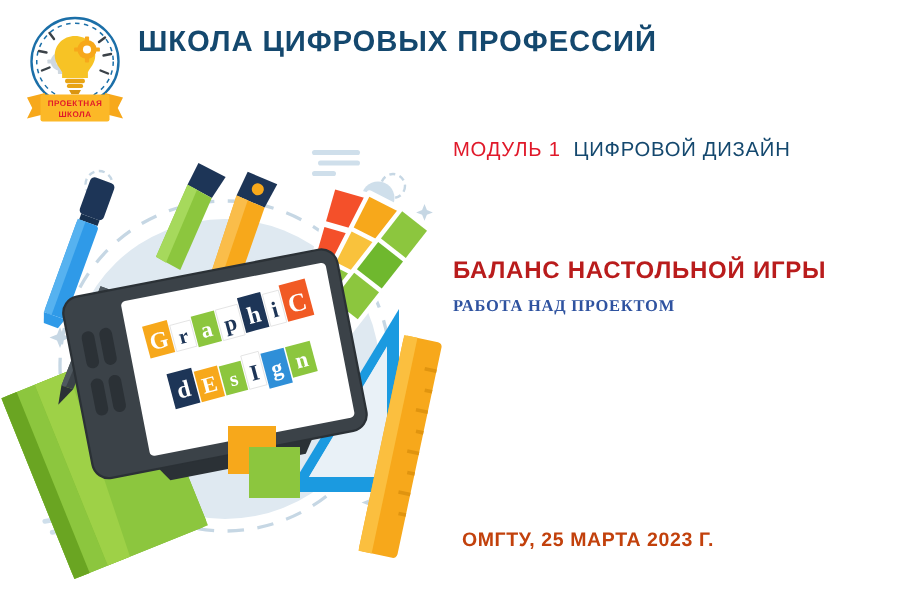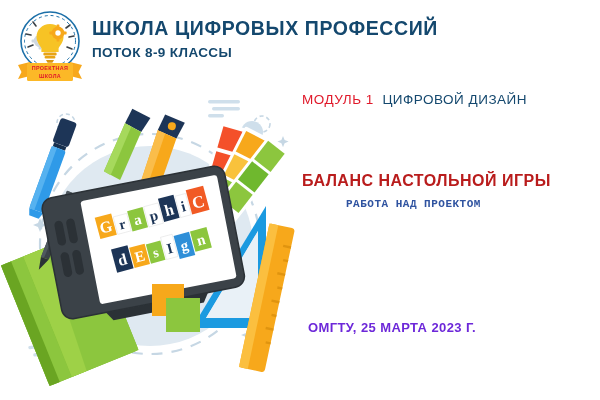--- a/index.html
+++ b/index.html
@@ -39,26 +39,25 @@
   .module-num{color:#e0192a;}
   .module-name{color:#14486e;}
   .project-title{
     position:absolute;left:2px;top:172px;white-space:nowrap;
     font-size:16px;font-weight:bold;color:#b91c1c;letter-spacing:0.5px;
     font-family:"Liberation Sans",sans-serif;
   }
   .project-sub{
     position:absolute;left:2px;top:198px;white-space:nowrap;
     font-size:11px;font-weight:bold;color:#2f53a0;letter-spacing:0.5px;
-    font-family:Liberation Mono, monospace;
-    margin-left:44px;
+    font-family:Liberation Serif, serif;
   }
   .venue-line{
-    position:absolute;left:8px;top:320px;white-space:nowrap;
-    font-size:13px;font-weight:bold;color:#6d28d9;letter-spacing:0.4px;
+    position:absolute;left:8px;top:352px;white-space:nowrap;
+    font-size:13px;font-weight:bold;color:#c2410c;letter-spacing:0.4px;
     font-family:"Liberation Sans",sans-serif;
   }
 
   
   .illus{position:absolute;left:0;top:96px;width:300px;height:300px;}
 </style>
 </head>
 <body>
 
 <div class="slide">
@@ -107,21 +106,20 @@
         <path d="M70 57 L58 54 L58 68 L70 71 L66.5 64 Z" fill="#f7a81b"></path>
 
         <rect x="15" y="55" width="46" height="18" rx="1.5" fill="#fcb827"></rect>
         <text x="38" y="62.4" text-anchor="middle" font-family="Liberation Sans, sans-serif" font-size="5.4" font-weight="bold" fill="#e0192a" letter-spacing="0.3">ПРОЕКТНАЯ</text>
         <text x="38" y="70" text-anchor="middle" font-family="Liberation Sans, sans-serif" font-size="5.4" font-weight="bold" fill="#e0192a" letter-spacing="0.3">ШКОЛА</text>
       </svg>
     </div>
 
     <div class="head-text">
       <div class="school-title">ШКОЛА  ЦИФРОВЫХ  ПРОФЕССИЙ</div>
-      <div class="stream-title">ПОТОК 8-9 КЛАССЫ</div>
     </div>
   </div>
 
   <div class="illus">
     <svg width="300" height="300" viewBox="0 0 300 300">
 
       <ellipse cx="150" cy="150" rx="103" ry="100" fill="#dfe9f1"></ellipse>
 
       <circle cx="150" cy="148" r="110" fill="none" stroke="#c6d7e4" stroke-width="2.2" stroke-dasharray="11 9"></circle>
 

